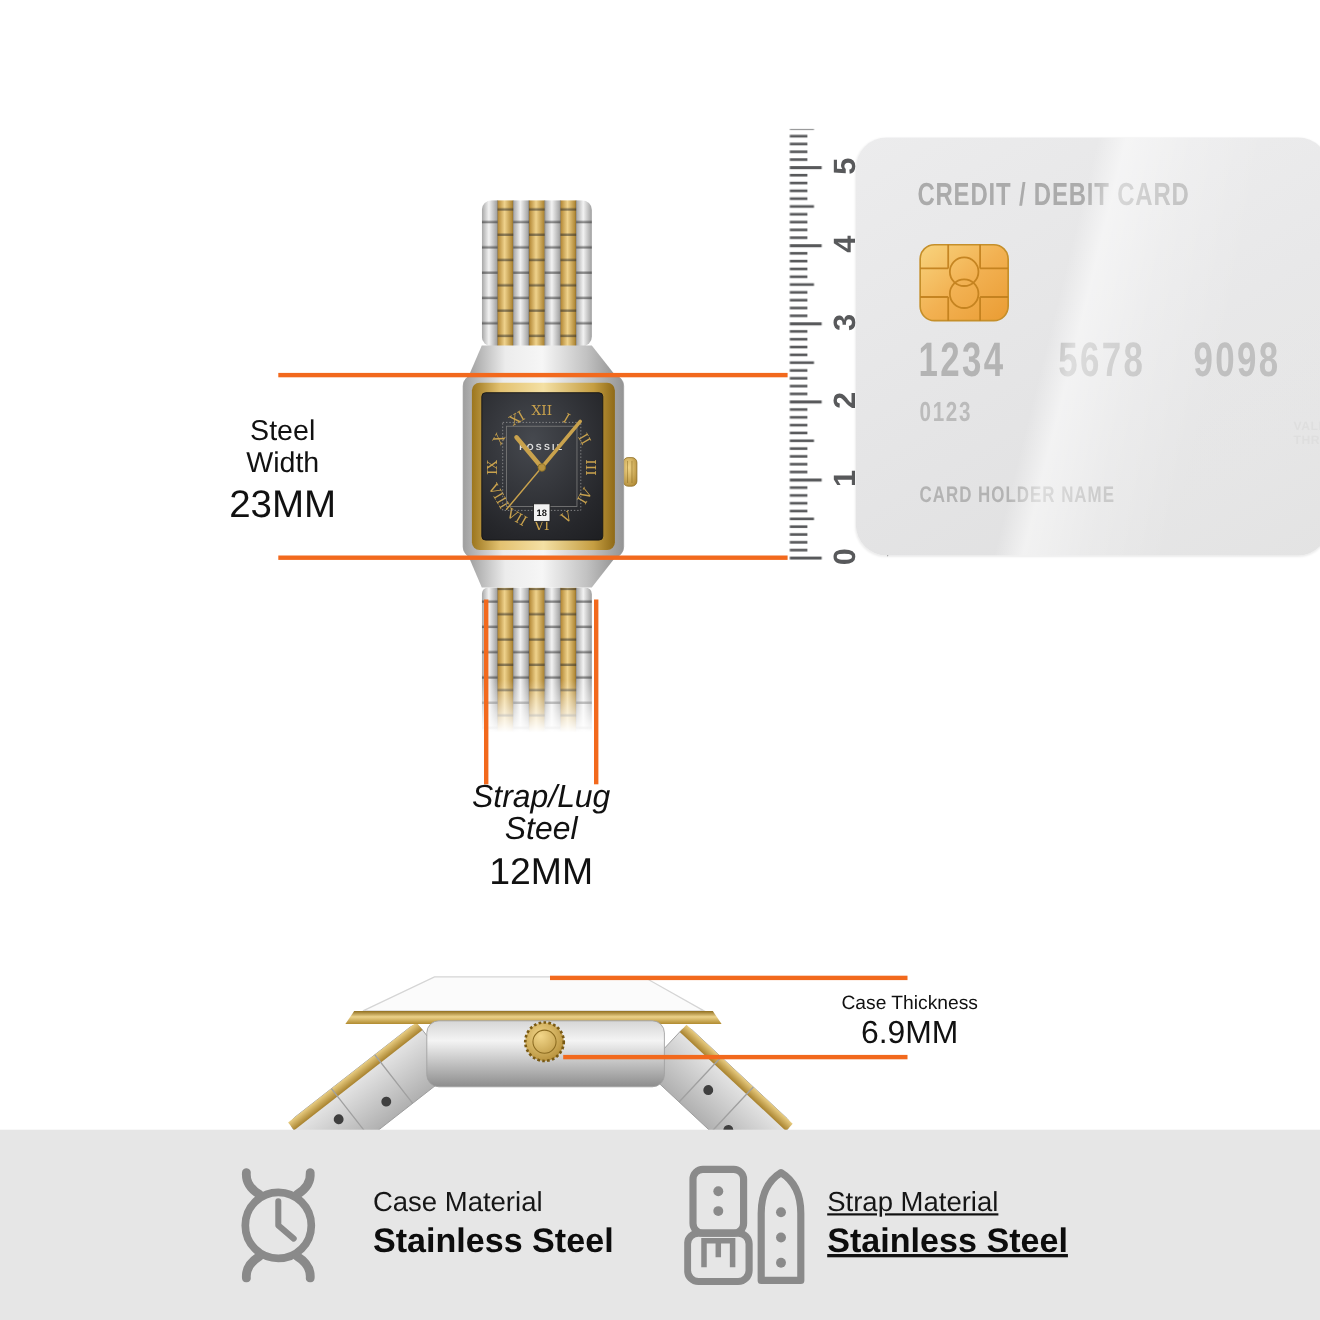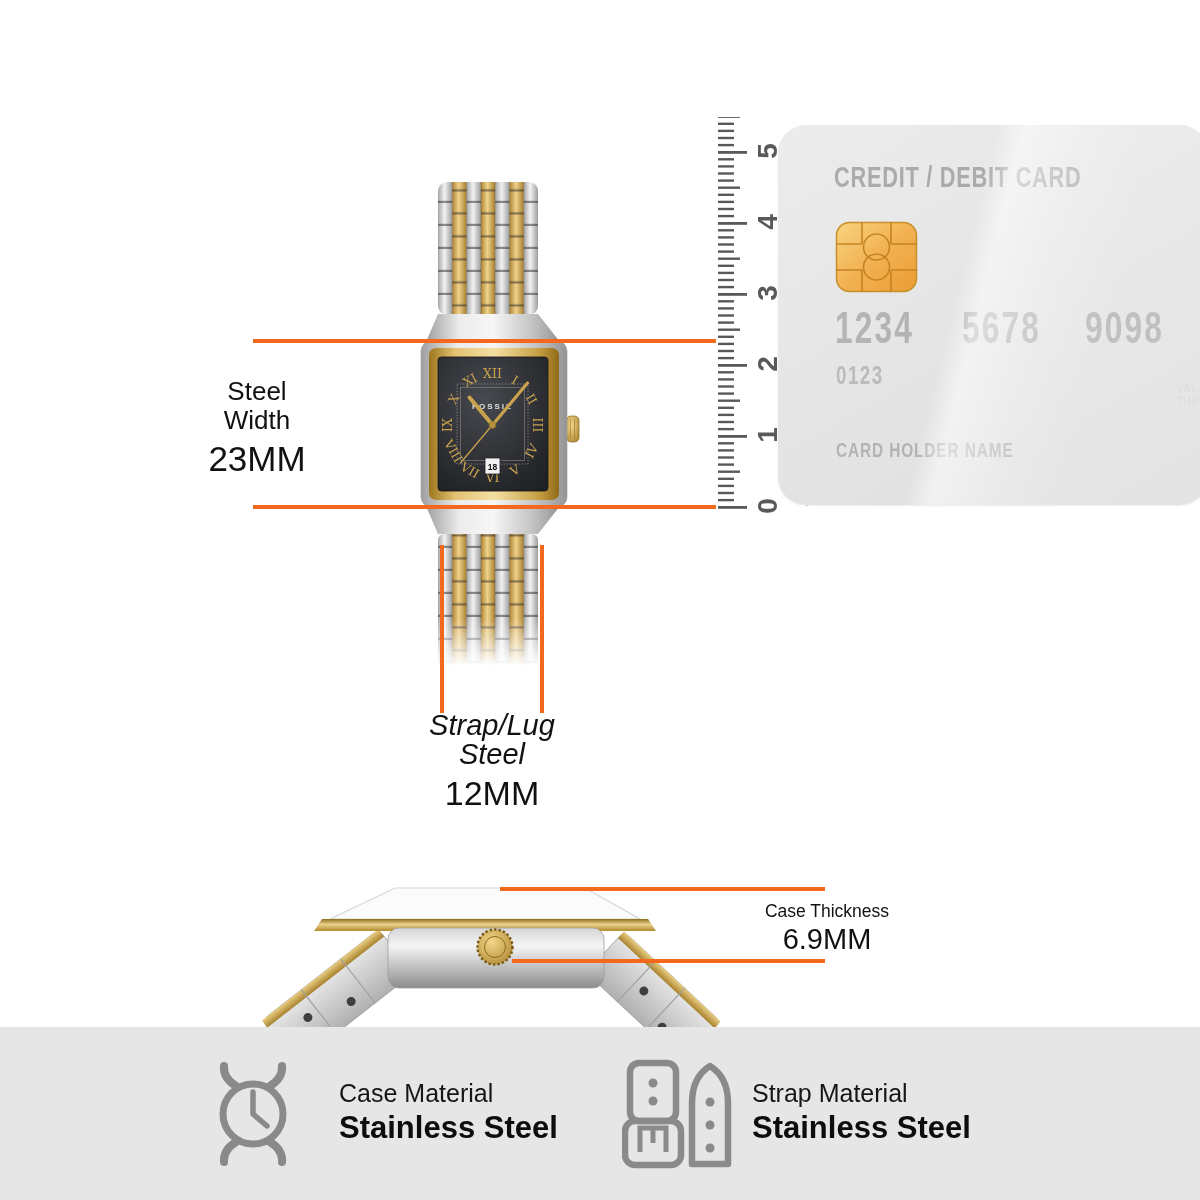--- a/index.html
+++ b/index.html
@@ -349,18 +349,18 @@
       <path d="M18,94 V70 H44 V94" stroke-width="5"></path>
       <path d="M31,70 V85" stroke-width="5"></path>
       <path d="M70,106 L70,45 Q70,19 88,8 Q106,19 106,45 L106,106 Z" stroke-width="6.5" stroke-linejoin="round"></path>
     </g>
     <circle cx="31" cy="25" r="4.5" fill="#8a8a8a"></circle>
     <circle cx="31" cy="43" r="4.5" fill="#8a8a8a"></circle>
     <circle cx="88" cy="44" r="4.5" fill="#8a8a8a"></circle>
     <circle cx="88" cy="67" r="4.5" fill="#8a8a8a"></circle>
     <circle cx="88" cy="90" r="4.5" fill="#8a8a8a"></circle>
   </svg>
-  <div class="mat-text" style="left:752px;top:1078px;">
+  <div class="mat-text" style="left:752px;top:1078px;text-decoration:underline;">
     <div class="mat-label">Strap Material</div>
     <div class="mat-value">Stainless Steel</div>
   </div>
 
 </div>
 
 </body></html>

